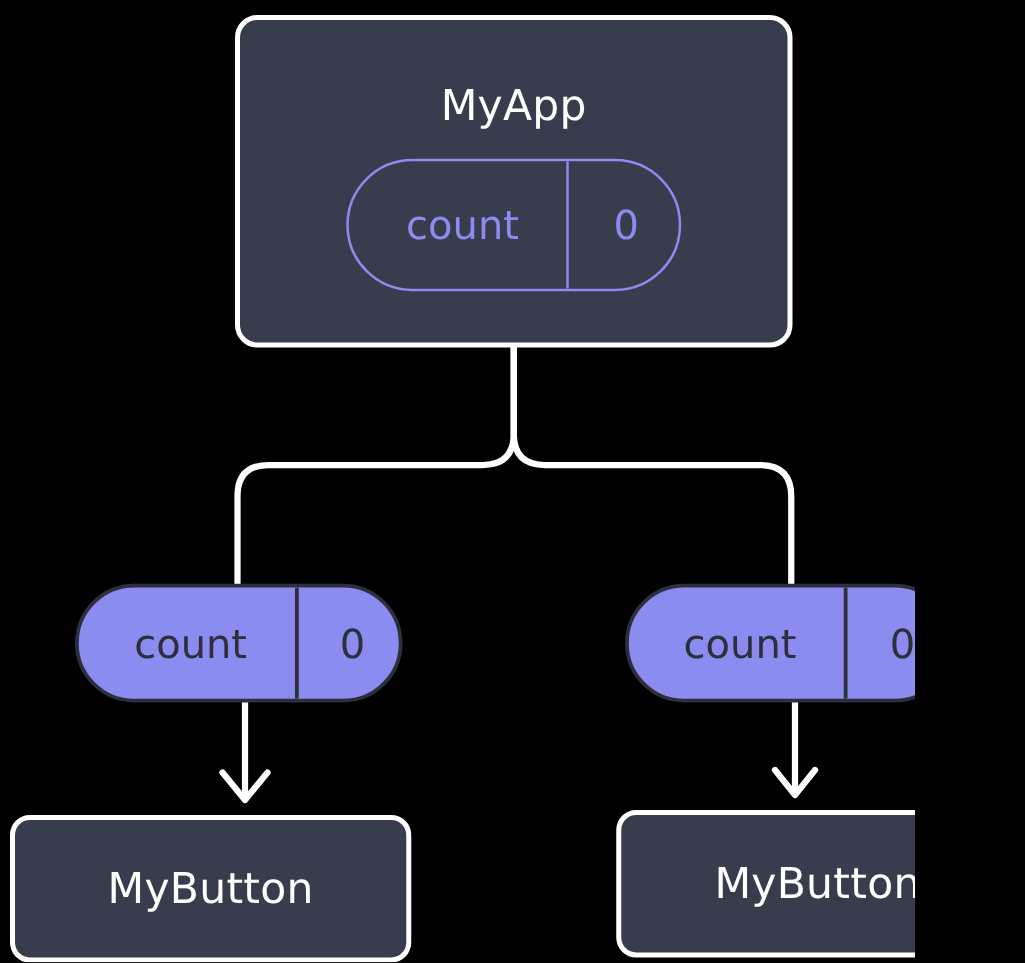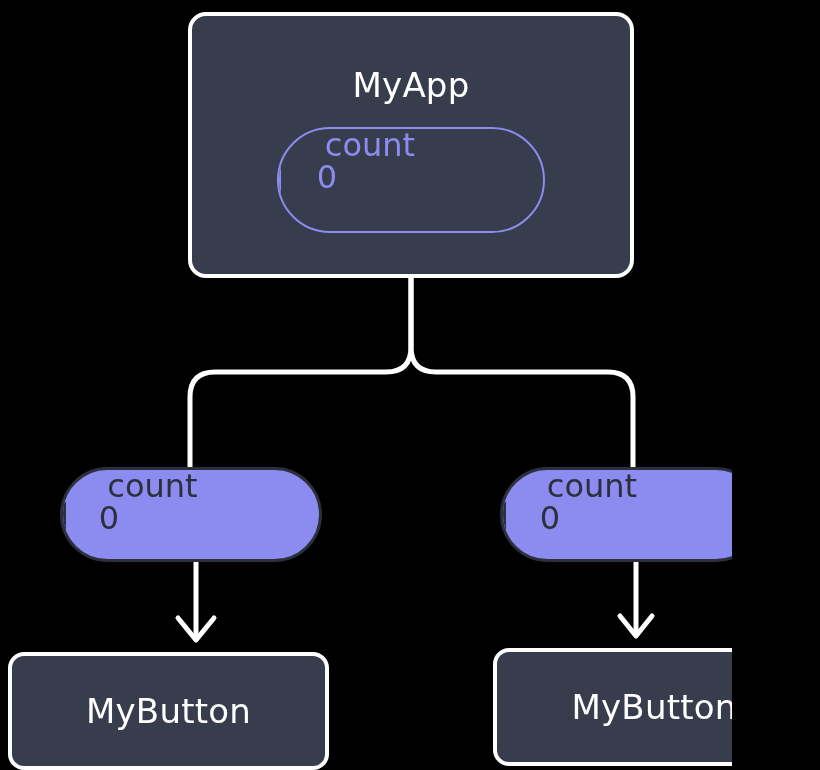--- a/index.html
+++ b/index.html
@@ -73,21 +73,20 @@
 
   
   .pill {
     position: absolute;
     box-sizing: border-box;
     display: flex;
     align-items: stretch;
     height: 106px;
     border-radius: 53px;
     overflow: hidden;
-    flex-direction: column;
   }
   .pill .seg {
     display: flex;
     align-items: center;
     justify-content: center;
     box-sizing: border-box;
     font-size: 32px;
     line-height: 1;
     white-space: nowrap;
   }

